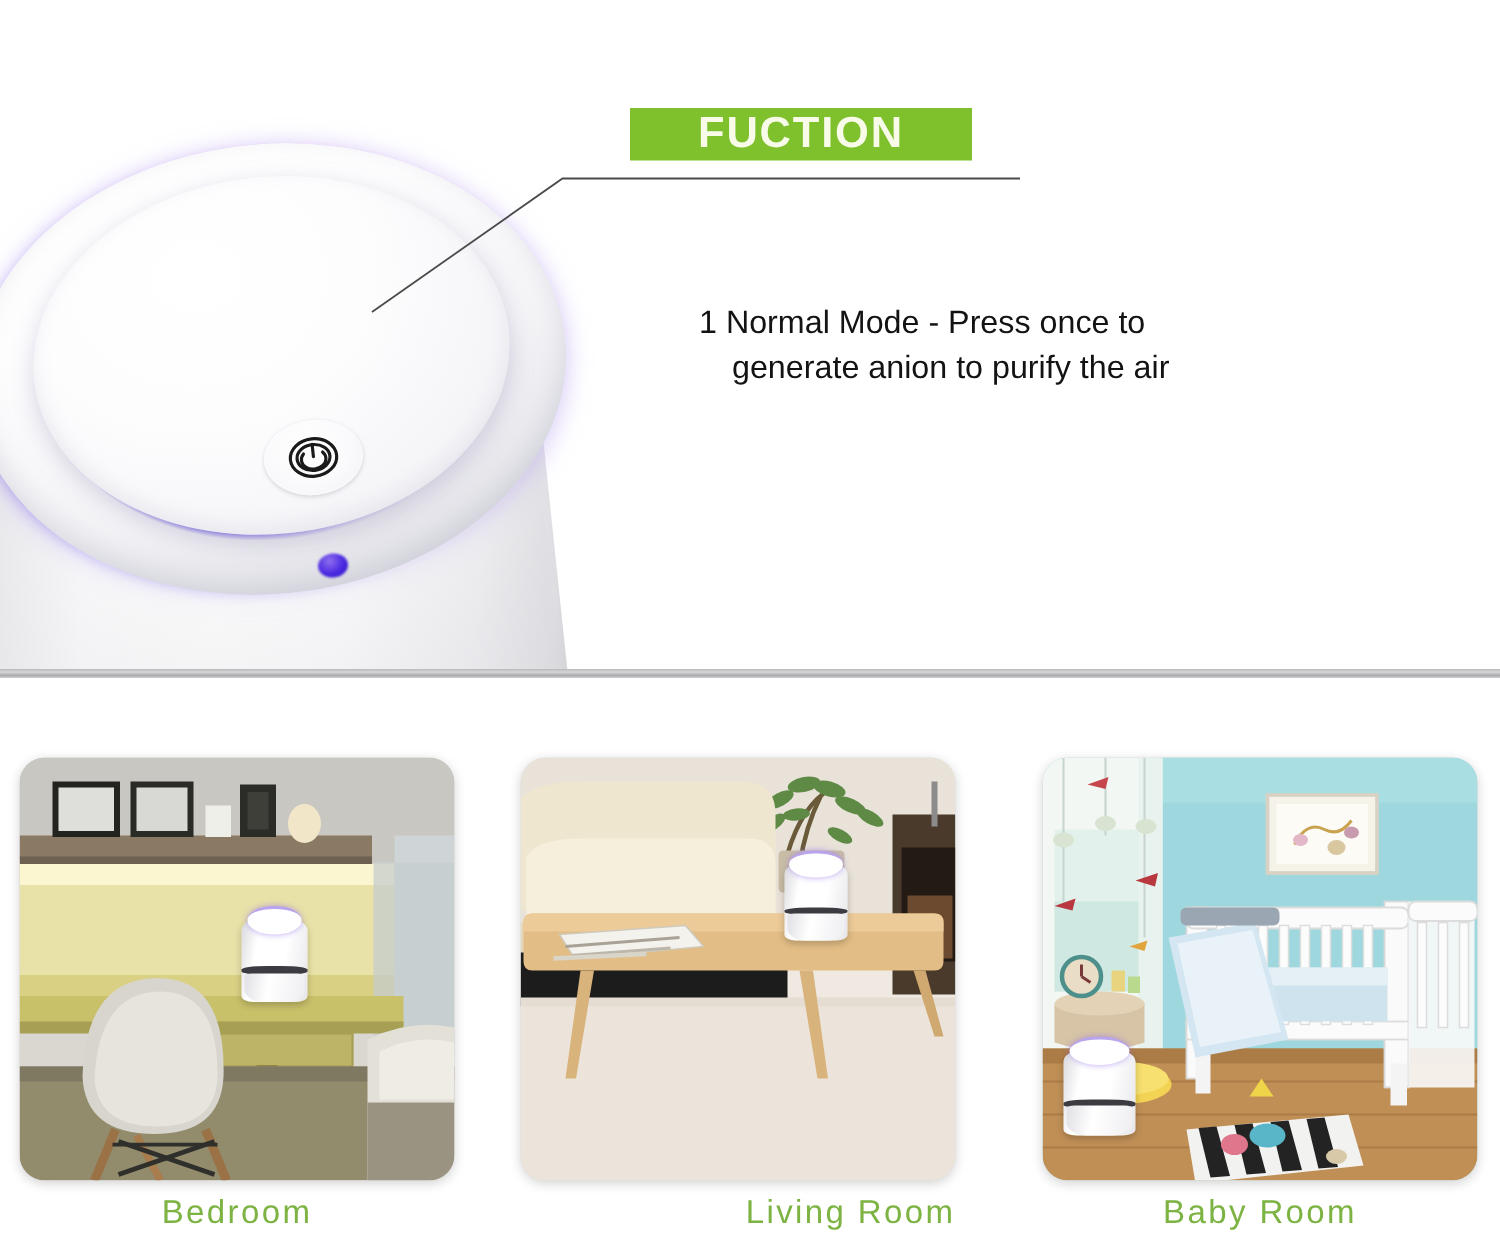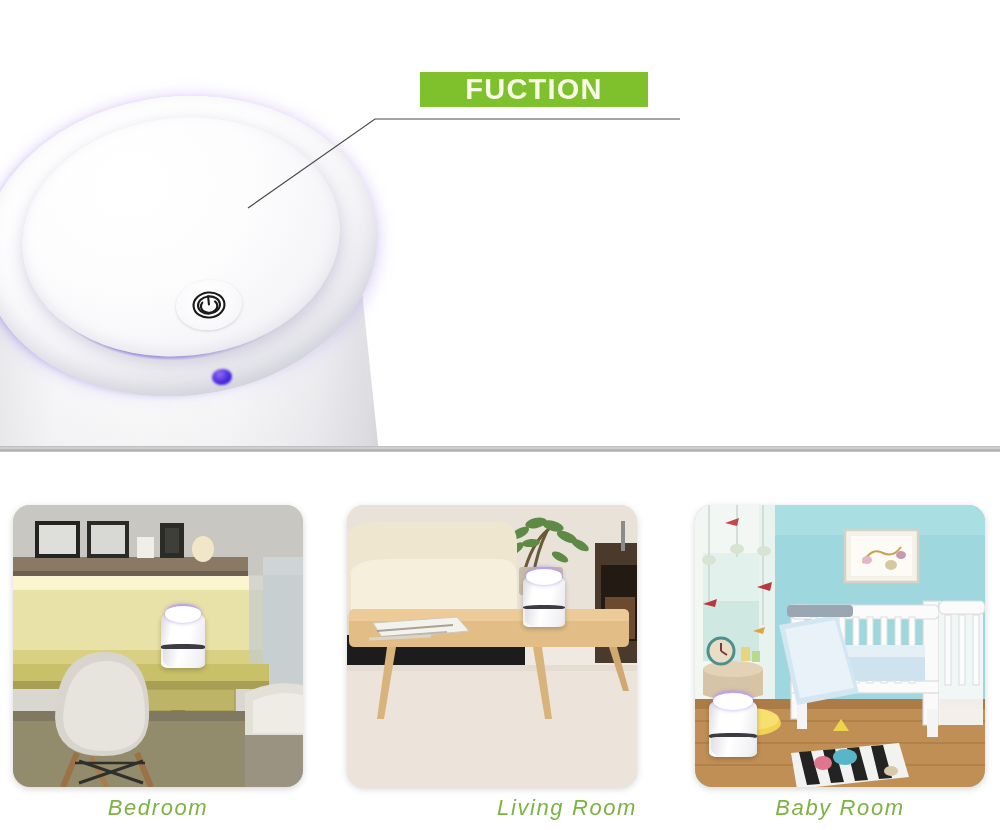--- a/index.html
+++ b/index.html
@@ -218,21 +218,20 @@
     background: linear-gradient(180deg, #b8b8ba 0%, #d7d7d9 35%, #a9a9ac 70%, #cfcfd1 100%);
   }
 
   
   #gallery {
     position: absolute;
     left: 0;
     top: 460px;
     width: 1000px;
     height: 370px;
-    font-style: italic;
   }
   .scene-card {
     position: absolute;
     top: 45px;
     width: 290px;
     height: 282px;
     border-radius: 17px;
     overflow: hidden;
     box-shadow: 0 2px 7px rgba(0,0,0,0.17);
     background: #ddd;
@@ -308,20 +307,24 @@
 
   <svg id="leader-line">
     <polyline points="248,208 375,119 680,119" fill="none" stroke="#4a4a4a" stroke-width="1.2"></polyline>
   </svg>
 
   <div id="function-banner">
     <span class="banner-text">FUCTION</span>
   </div>
 
   <div id="mode-list">
+    <div class="mode-item" id="mode-item-0">
+      <span class="mode-line-1">1 Normal Mode - Press once to</span>
+      <span class="mode-line-2">generate anion to purify the air</span>
+    </div>
   </div>
 
 </div>
 
 <div id="section-divider"></div>
 
 <div id="gallery">
 
   <div class="scene-card" id="scene-card-0">
     <svg class="scene-art" viewBox="0 0 290 282">

